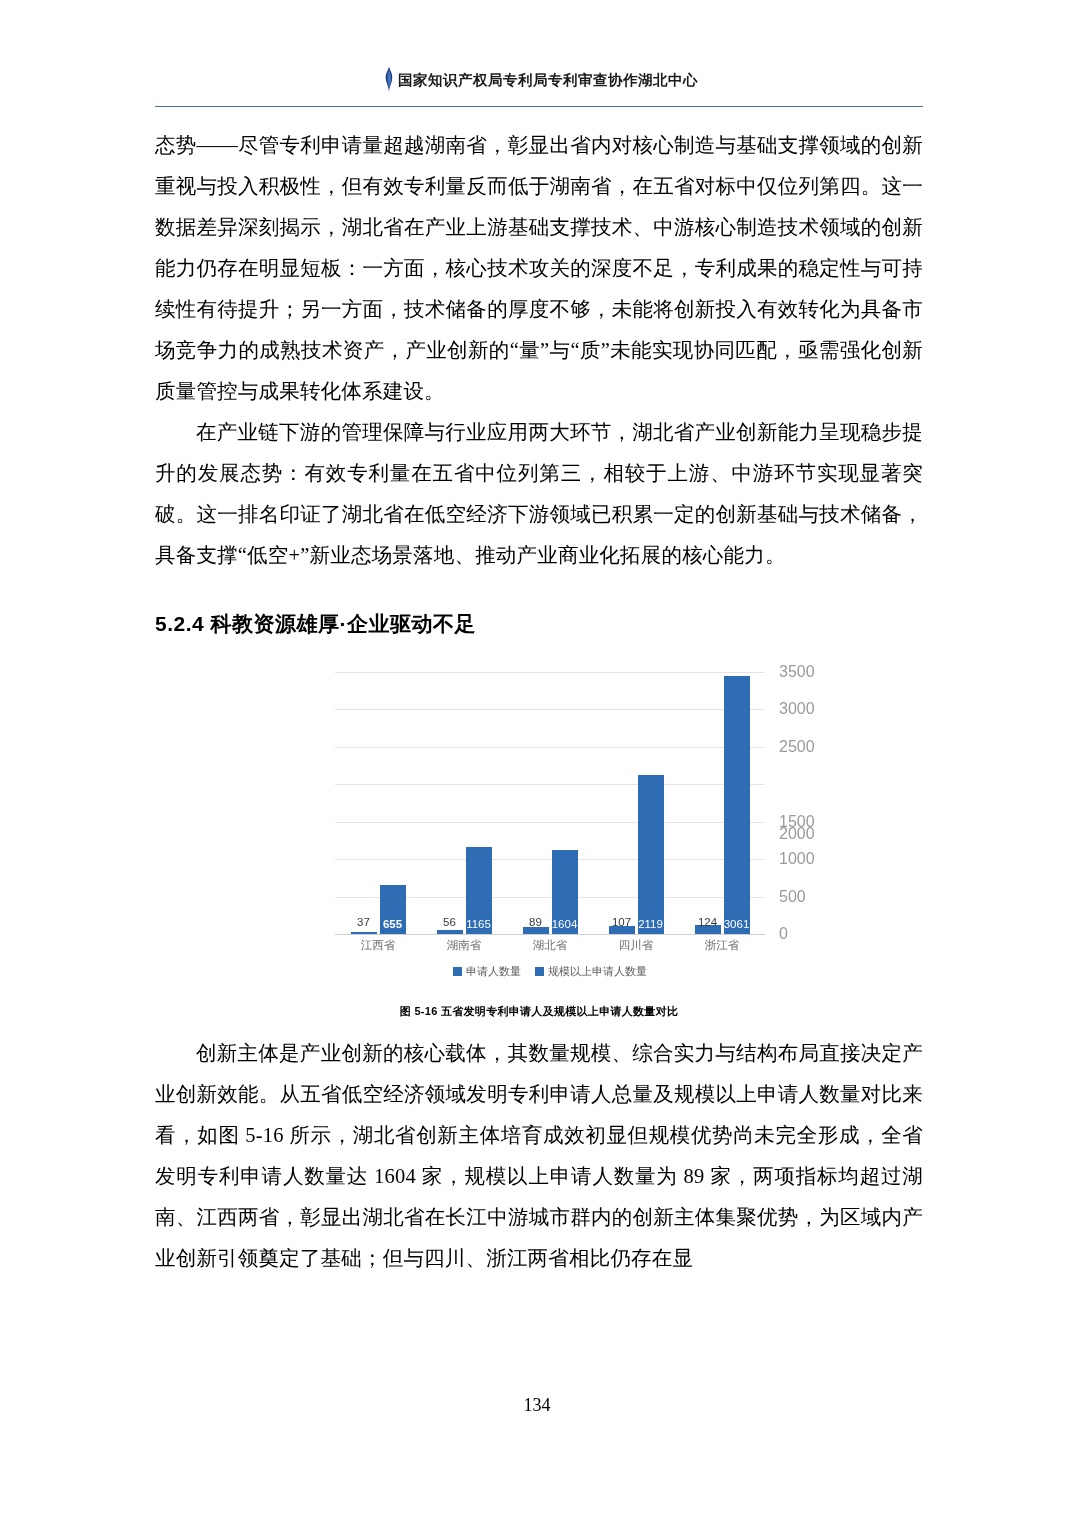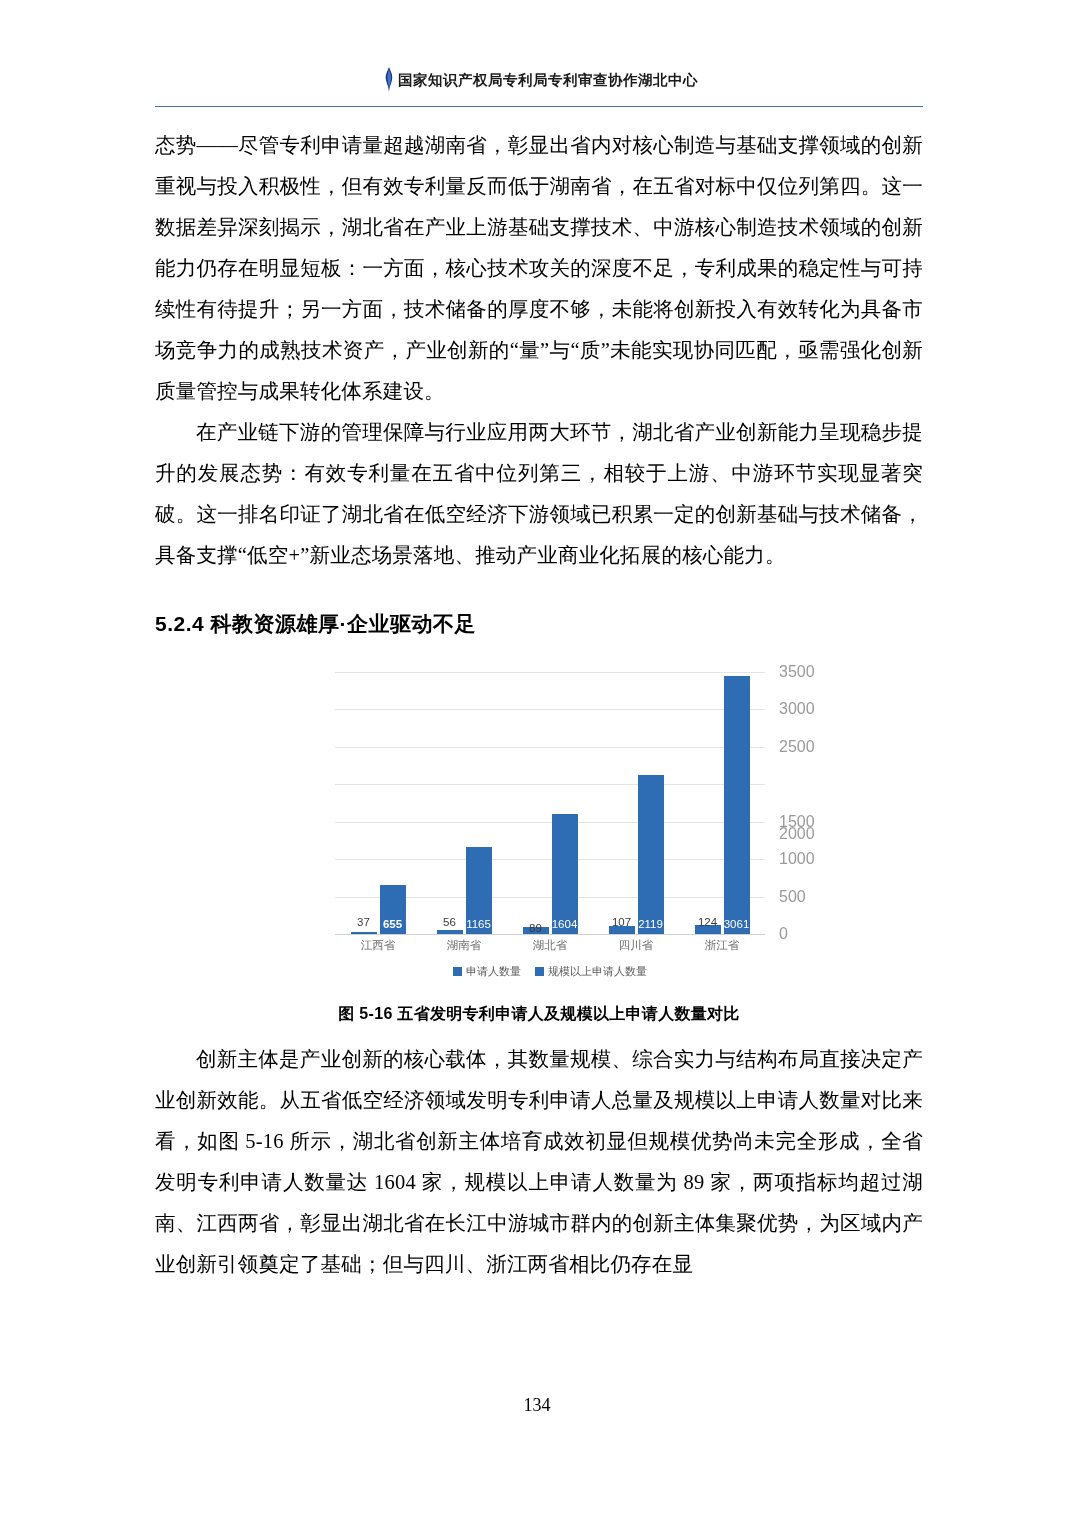--- a/index.html
+++ b/index.html
@@ -187,21 +187,21 @@
   }
   .swatch {
     width: 9px;
     height: 9px;
     background: #2e6cb4;
     display: inline-block;
   }
   .figure-caption {
     text-align: center;
     font-family: "Liberation Sans", sans-serif;
-    font-size: 16px;
+    font-size: 11px;
     font-weight: bold;
     margin-top: 12px;
     letter-spacing: 0.3px;
   }
   
   .page-number {
     position: absolute;
     left: 0;
     top: 1395px;
     width: 1074px;
@@ -272,23 +272,23 @@
             <div class="bar small" style="height:4.2px;">
               <span class="bar-label outside" style="bottom:6px;">56</span>
             </div>
             <div class="bar" style="height:87.2px;">
               <span class="bar-label" style="bottom:4px;">1165</span>
             </div>
           </div>
 
           <div class="cat">
             <div class="bar small" style="height:6.7px;">
-              <span class="bar-label outside" style="bottom:0;">89</span>
-            </div>
-            <div class="bar" style="height:120.0px;">
+              <span class="bar-label outside" style="bottom:6px;">89</span>
+            </div>
+            <div class="bar" style="height:84px;">
               <span class="bar-label" style="bottom:4px;">1604</span>
             </div>
           </div>
 
           <div class="cat">
             <div class="bar small" style="height:8.0px;">
               <span class="bar-label outside" style="bottom:6px;">107</span>
             </div>
             <div class="bar" style="height:158.6px;">
               <span class="bar-label" style="bottom:4px;">2119</span>

